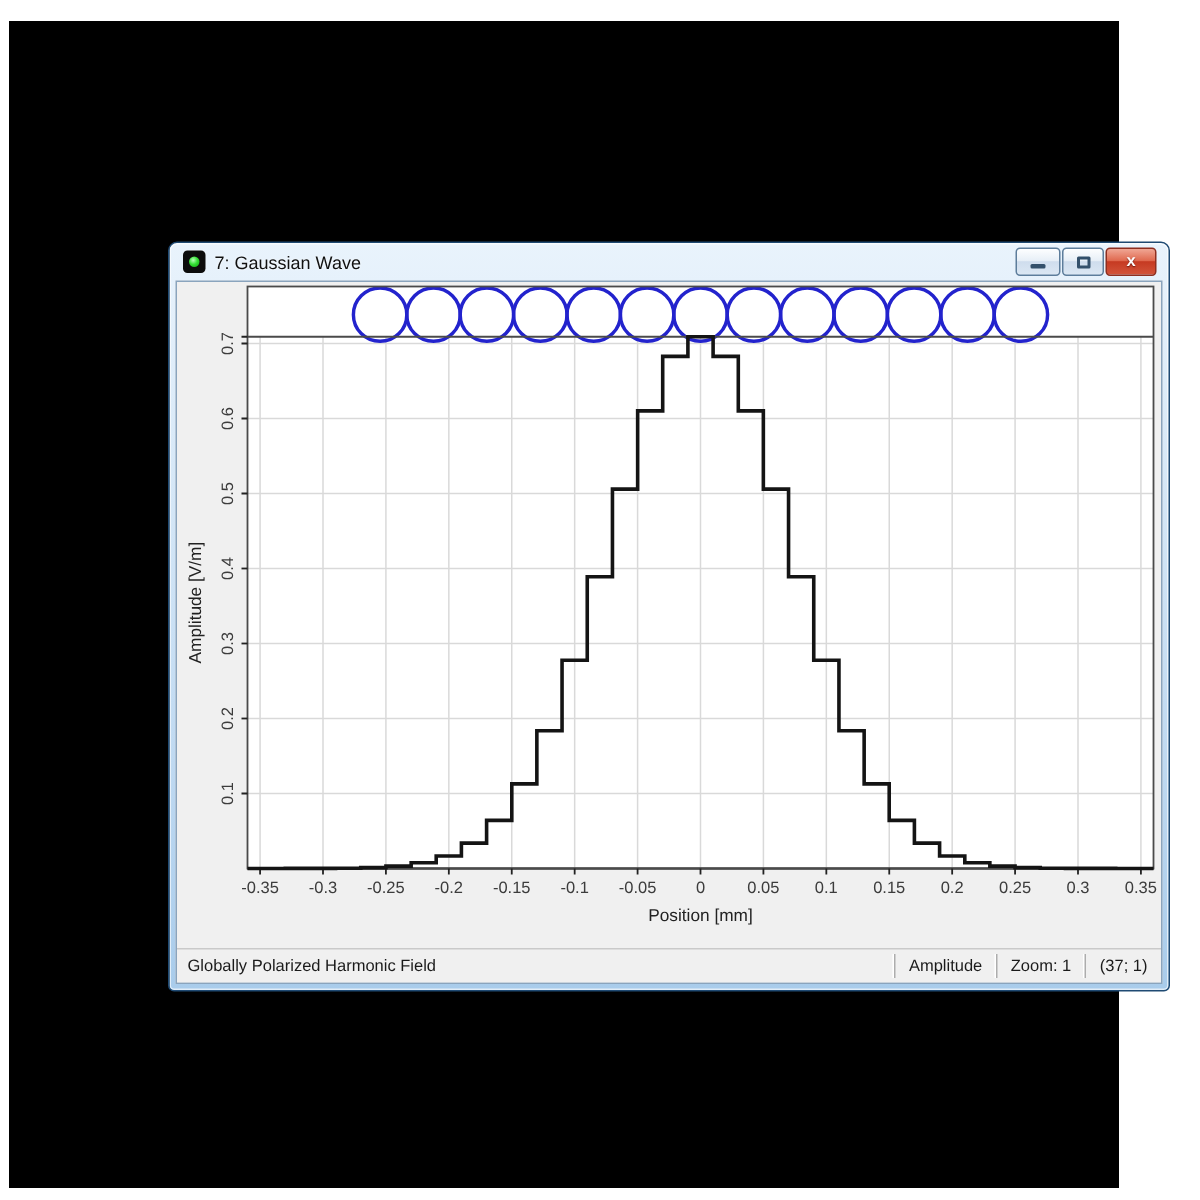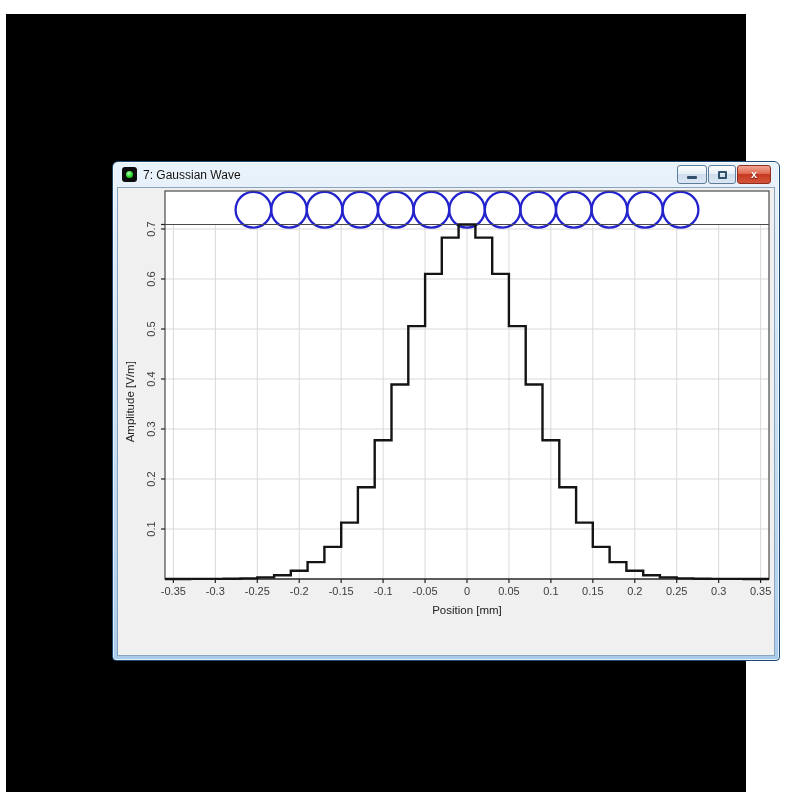--- a/index.html
+++ b/index.html
@@ -151,14 +151,20 @@
         <line x1="43" y1="91" x2="47" y2="91" stroke="#222" stroke-width="1.2"></line>
         <text x="37" y="91" text-anchor="middle" font-size="11" fill="#3c3c3c" transform="rotate(-90 37 91)">0.6</text>
         <line x1="43" y1="41" x2="47" y2="41" stroke="#222" stroke-width="1.2"></line>
         <text x="37" y="41" text-anchor="middle" font-size="11" fill="#3c3c3c" transform="rotate(-90 37 41)">0.7</text>
         <line x1="43" y1="36.5" x2="47" y2="36.5" stroke="#222" stroke-width="1.2"></line>
         <text x="349" y="426" text-anchor="middle" font-size="11.5" fill="#222">Position [mm]</text>
         <text x="16" y="213.75" text-anchor="middle" font-size="11.5" fill="#222" transform="rotate(-90 16 213.75)">Amplitude [V/m]</text>
         <path d="M 47.0 391.0 L 55.4 391.0 L 55.4 391.0 L 72.2 391.0 L 72.2 390.9 L 88.9 390.9 L 88.9 390.9 L 105.7 390.9 L 105.7 390.8 L 122.5 390.8 L 122.5 390.4 L 139.3 390.4 L 139.3 389.4 L 156.1 389.4 L 156.1 387.2 L 172.8 387.2 L 172.8 382.7 L 189.6 382.7 L 189.6 374.1 L 206.4 374.1 L 206.4 358.9 L 223.2 358.9 L 223.2 334.6 L 239.9 334.6 L 239.9 299.2 L 256.7 299.2 L 256.7 252.2 L 273.5 252.2 L 273.5 196.5 L 290.3 196.5 L 290.3 138.1 L 307.1 138.1 L 307.1 85.9 L 323.8 85.9 L 323.8 49.6 L 340.6 49.6 L 340.6 36.5 L 357.4 36.5 L 357.4 49.6 L 374.2 49.6 L 374.2 85.9 L 390.9 85.9 L 390.9 138.1 L 407.7 138.1 L 407.7 196.5 L 424.5 196.5 L 424.5 252.2 L 441.3 252.2 L 441.3 299.2 L 458.1 299.2 L 458.1 334.6 L 474.8 334.6 L 474.8 358.9 L 491.6 358.9 L 491.6 374.1 L 508.4 374.1 L 508.4 382.7 L 525.2 382.7 L 525.2 387.2 L 541.9 387.2 L 541.9 389.4 L 558.7 389.4 L 558.7 390.4 L 575.5 390.4 L 575.5 390.8 L 592.3 390.8 L 592.3 390.9 L 609.1 390.9 L 609.1 390.9 L 625.8 390.9 L 625.8 391.0 L 642.6 391.0 L 642.6 391.0 L 651.0 391.0" fill="none" stroke="#141414" stroke-width="2.4" stroke-linejoin="miter"></path>
       </svg>
 
+    <div id="status-bar">
+      <span id="status-left">Globally Polarized Harmonic Field</span>
+      <span class="status-cell">Amplitude</span>
+      <span class="status-cell">Zoom: 1</span>
+      <span class="status-cell">(37; 1)</span>
+    </div>
   </div>
 </div>
 
 </body></html>

